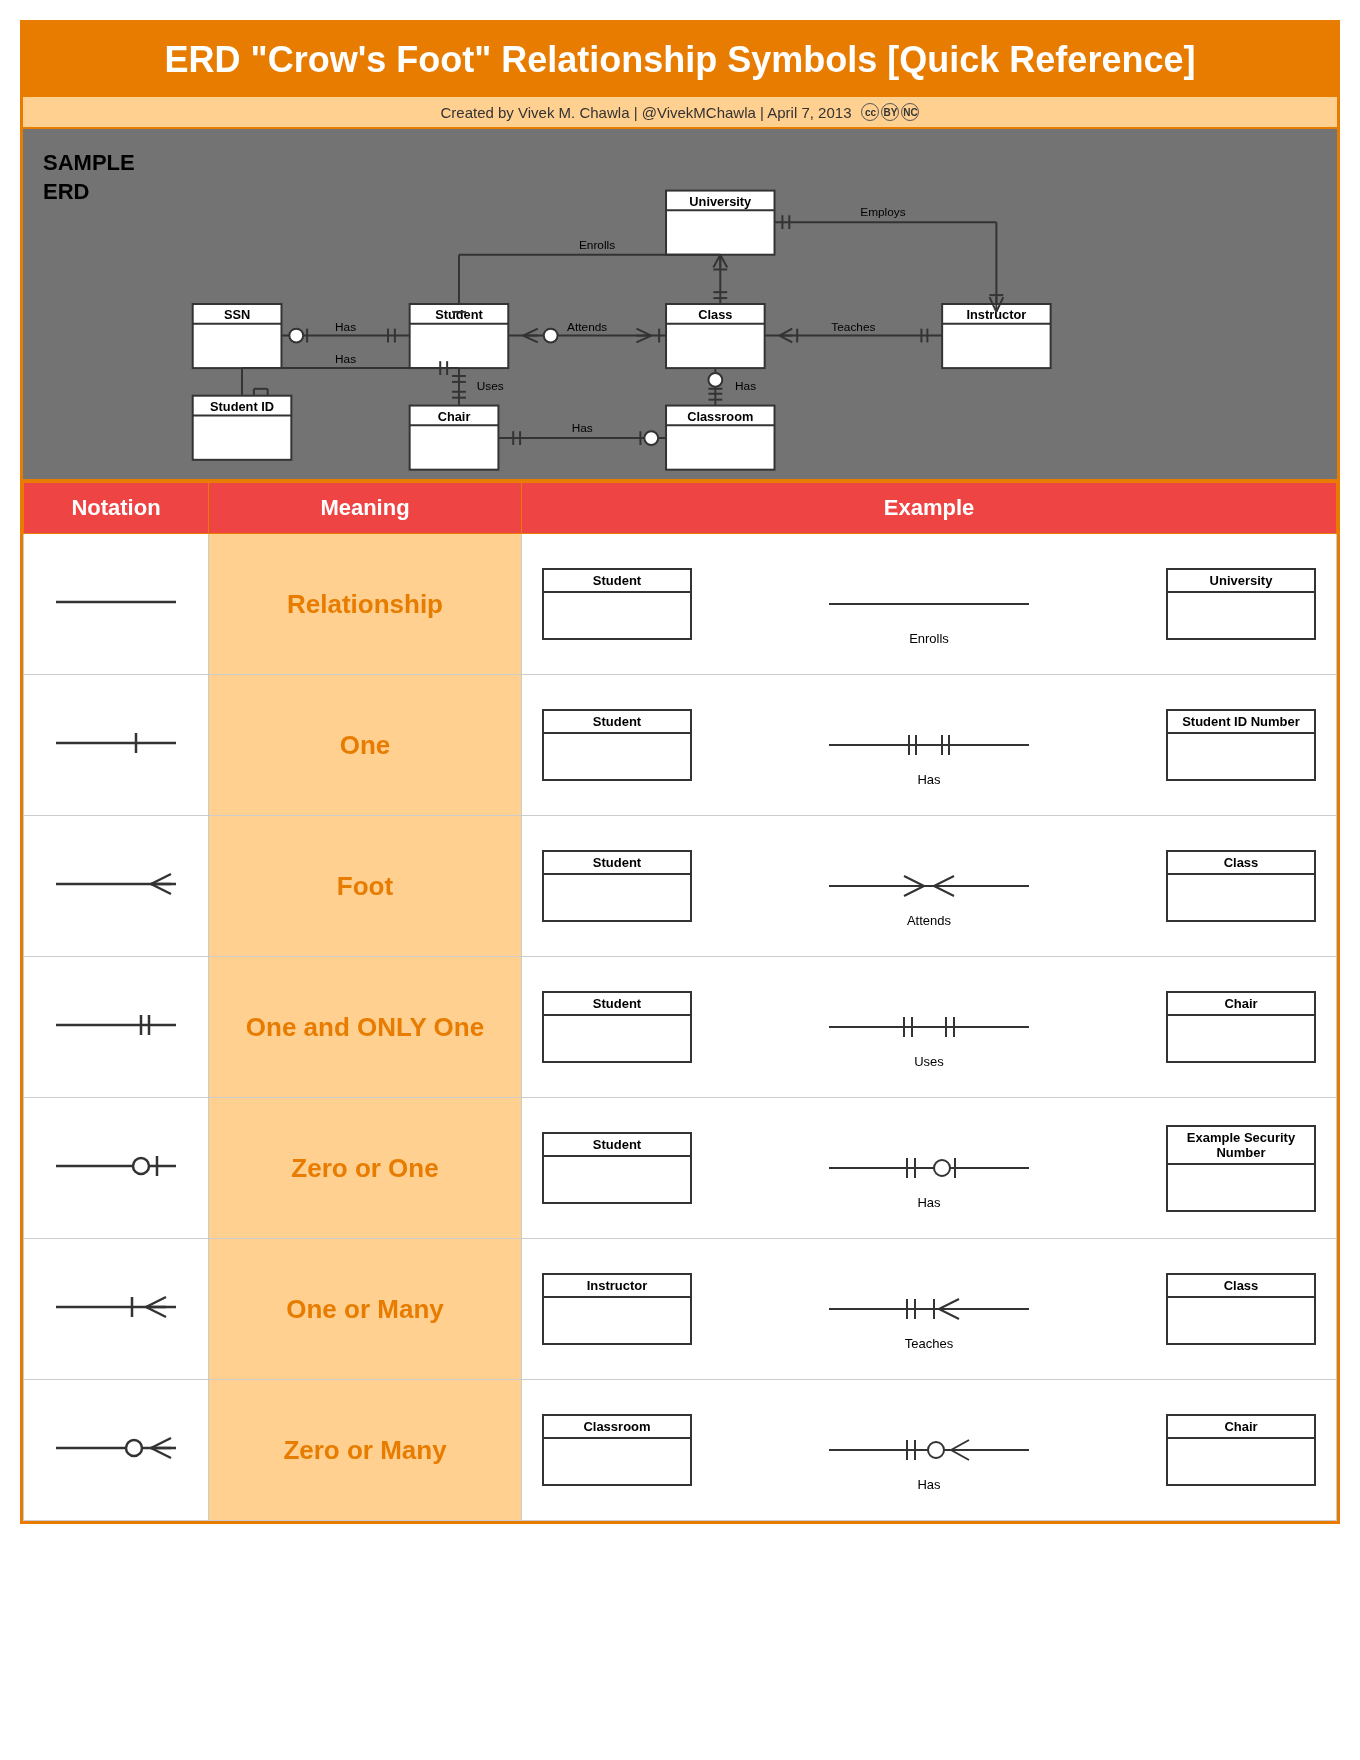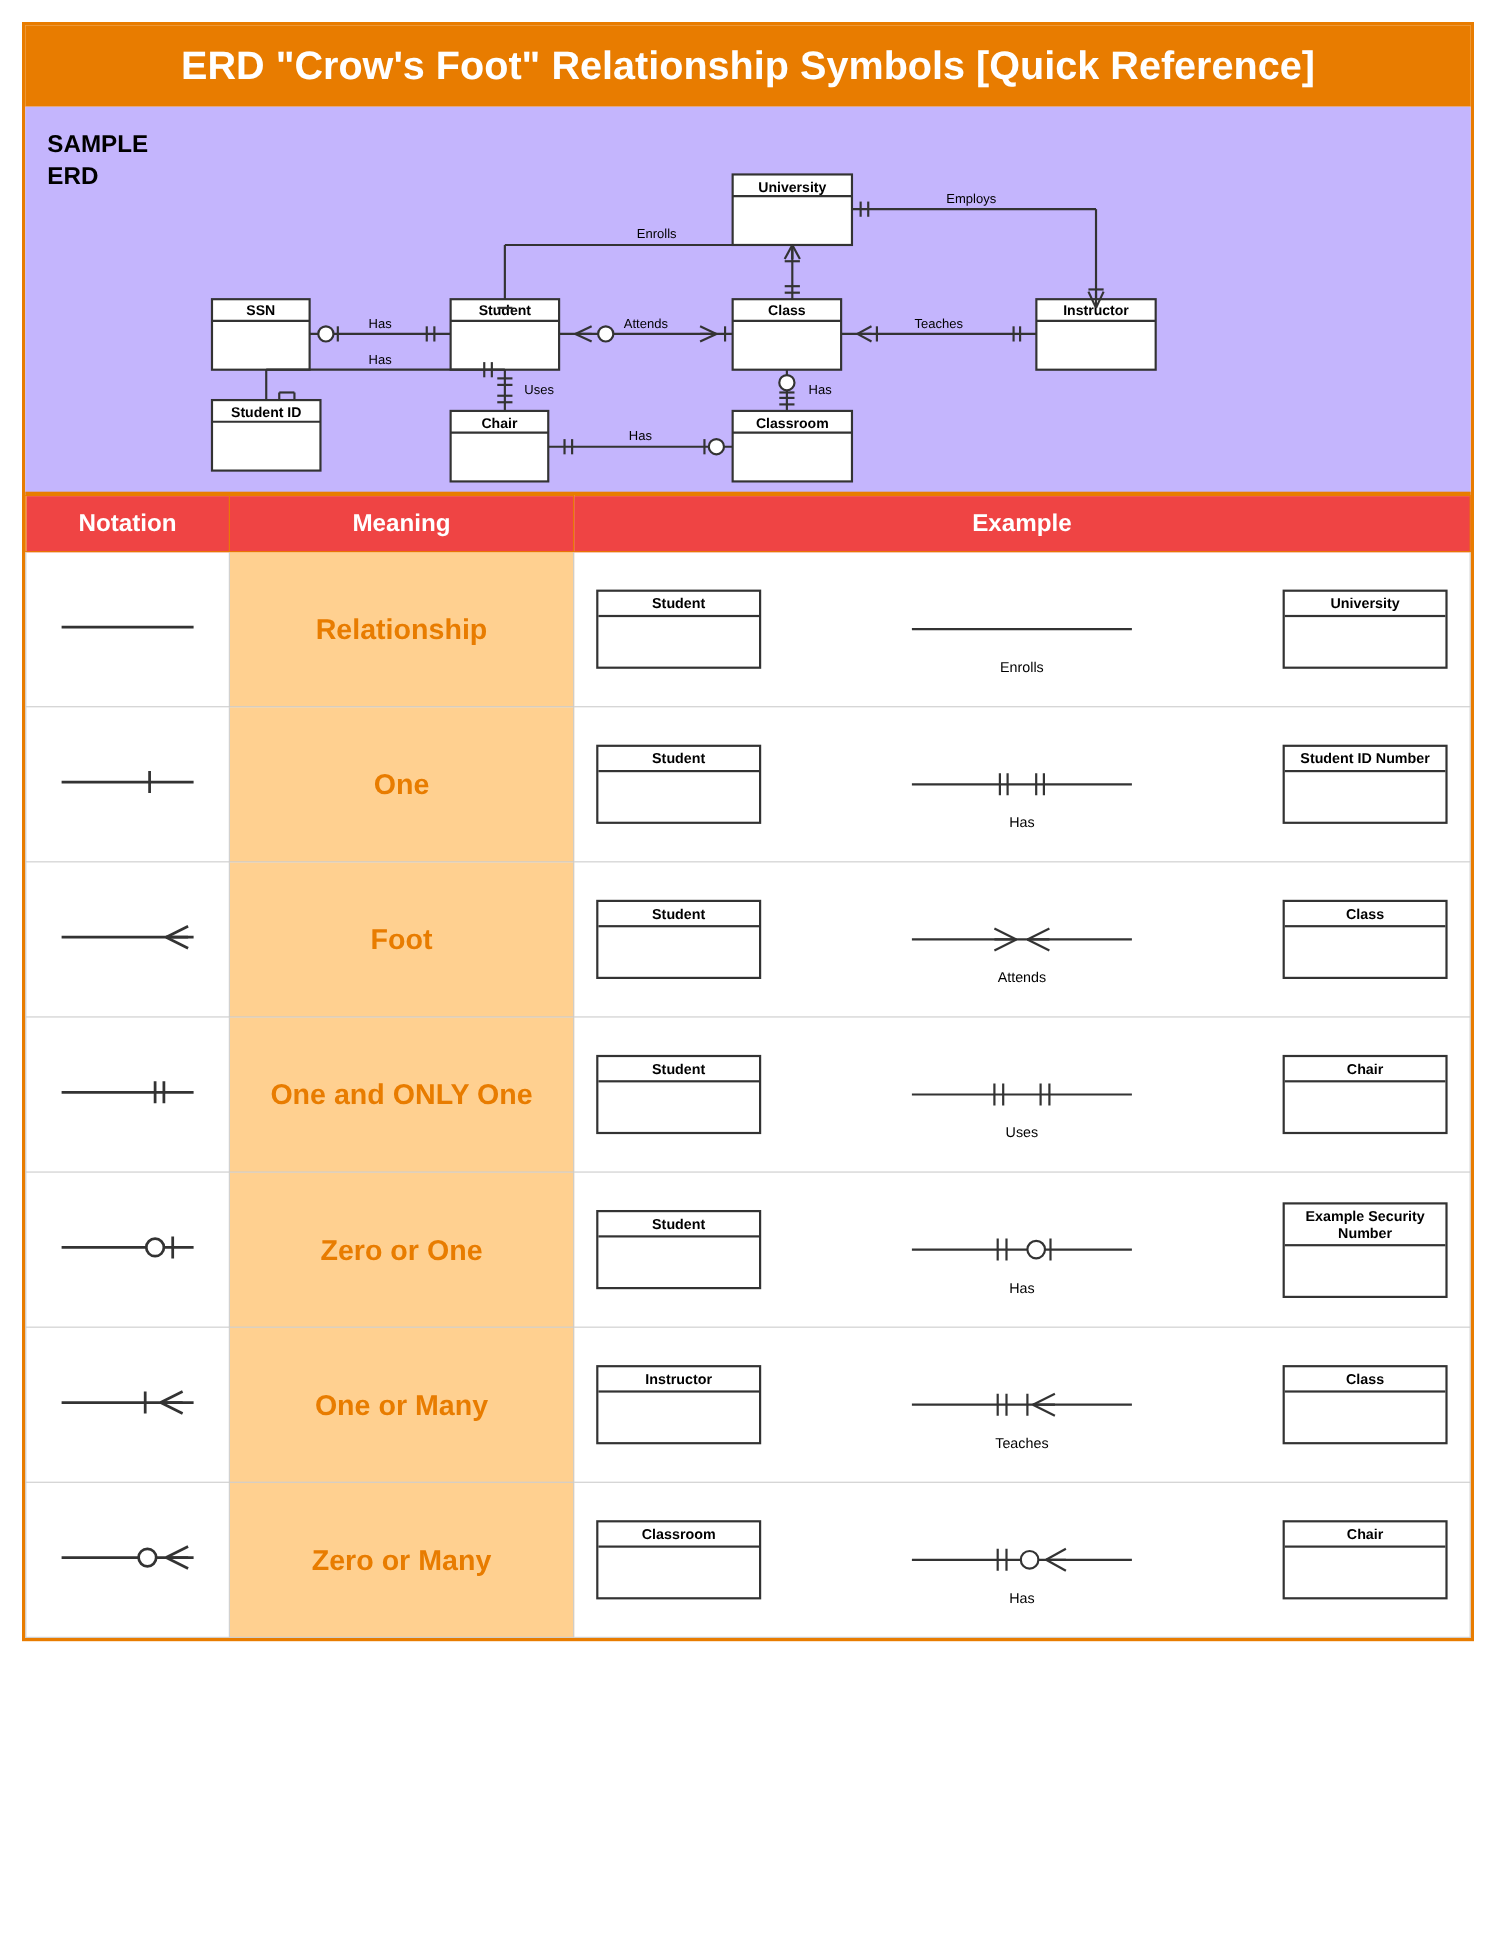--- a/index.html
+++ b/index.html
@@ -48,21 +48,21 @@
       height: 18px;
       display: inline-flex;
       align-items: center;
       justify-content: center;
       font-size: 10px;
       font-weight: bold;
     }
 
     
     .erd-section {
-      background: #c4b5fd;
+      background: #737373;
       border-bottom: 3px solid #e87c00;
       padding: 20px 30px 20px 20px;
       position: relative;
     }
     .erd-label {
       font-size: 22px;
       font-weight: bold;
       position: absolute;
       top: 20px;
       left: 20px;
@@ -172,20 +172,28 @@
       height: 60px;
     }
   </style>
 </head>
 <body>
 
 <div class="outer-container">
 
   <div class="main-title">ERD "Crow's Foot" Relationship Symbols [Quick Reference]</div>
 
+  <div class="subtitle-bar">
+    <span>Created by Vivek M. Chawla | @VivekMChawla | April 7, 2013</span>
+    <div class="cc-icons">
+      <span class="cc-icon">cc</span>
+      <span class="cc-icon">BY</span>
+      <span class="cc-icon">NC</span>
+    </div>
+  </div>
 
   <div class="erd-section">
     <div class="erd-label">SAMPLE<br>ERD</div>
     <div class="erd-diagram">
       <svg class="erd-svg" viewBox="0 0 1150 310">
 
         <g>
           <rect x="20" y="155" width="90" height="65" fill="white" stroke="#333" stroke-width="2"></rect>
           <line x1="20" y1="175" x2="110" y2="175" stroke="#333" stroke-width="2"></line>
           <text x="65" y="170" text-anchor="middle" font-size="13" font-weight="bold" font-family="Arial">SSN</text>

